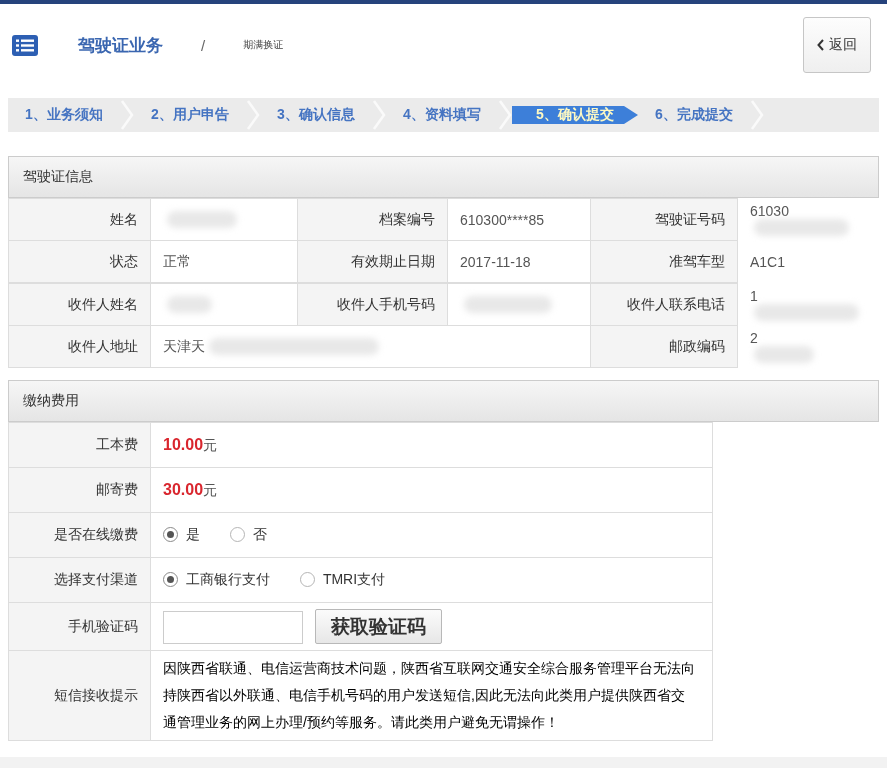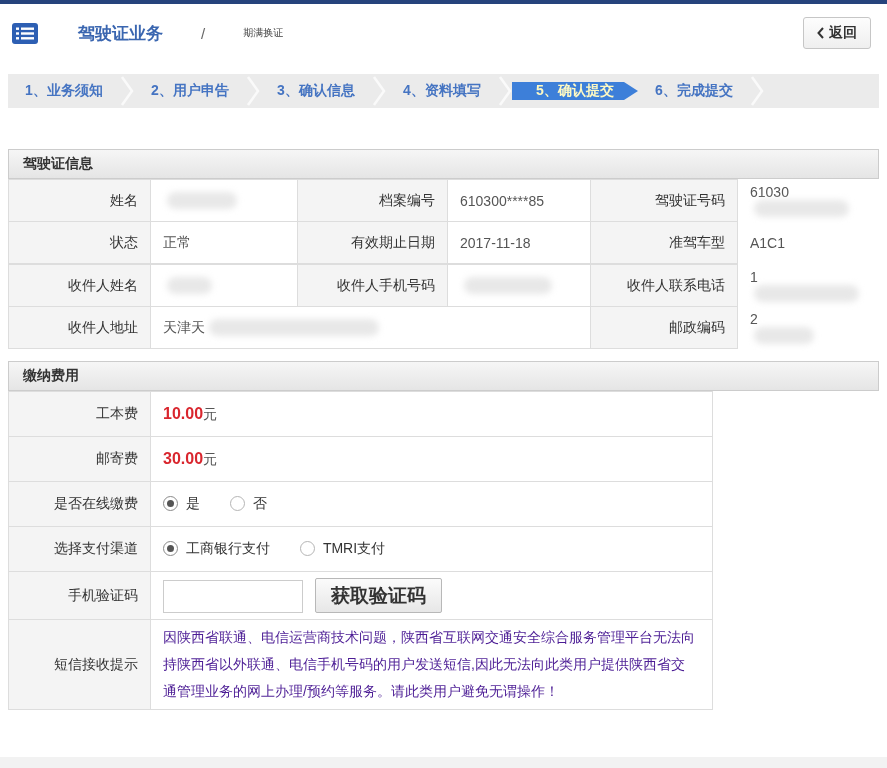--- a/index.html
+++ b/index.html
@@ -9,34 +9,34 @@
   .page { background:#ffffff; width:887px; height:753px; }
 
   
   .hdr { display:flex; align-items:center; padding:13px 10px 11px 10px;gap:32px; }
   .hdr-icon { width:26px; height:21px; margin:0 8px 0 2px; flex:0 0 auto; }
   .hdr-title { color:#3a66b0; font-size:17px; font-weight:bold; }
   .hdr-sep { color:#666; font-size:15px; margin:0 6px; }
   .hdr-sub { color:#444; font-size:10px; }
   .back-btn { margin-left:auto; margin-right:6px; display:flex; align-items:center; gap:5px;
     border:1px solid #c6c6c6; border-radius:3px; background:linear-gradient(#fdfdfd,#efefef);
-    padding:6px 13px; font-size:14px; font-weight:bold; color:#333; cursor:pointer; }
+    padding:18px 13px; font-size:14px; font-weight:normal; color:#333; cursor:pointer; }
 
   
   .steps { margin:14px 8px 0 8px; background:#ebebeb; height:34px; display:flex; align-items:center; }
   .step { flex:0 0 112px; display:flex; align-items:center; justify-content:center;
     color:#4574c2; font-size:14px; font-weight:bold; cursor:pointer; }
   .step.active { flex:0 0 126px; background:#3d7fd9; color:#fef9c3;
     clip-path:polygon(0 0, calc(100% - 14px) 0, 100% 50%, calc(100% - 14px) 100%, 0 100%); }
   .sep { flex:0 0 14px; display:flex; align-items:center; }
   .filler { flex:1 1 auto; }
 
   
-  .sec-hd { margin:41px 8px 0 8px; border:1px solid #cccccc; background:linear-gradient(#f6f6f6,#e5e5e5);
-    padding:5px 14px; font-size:14px; font-weight:bold; color:#333; }
+  .sec-hd { margin:24px 8px 0 8px; border:1px solid #cccccc; background:linear-gradient(#f6f6f6,#e5e5e5);
+    padding:11px 14px; font-size:14px; font-weight:normal; color:#333; }
   .sec-hd.tight { margin-top:12px; }
   table { border-collapse:collapse; table-layout:fixed; width:705px; margin:0 8px; background:#fff; }
   td { border:1px solid #dddddd; height:42px; font-size:14px; vertical-align:middle; }
   td.lbl { background:#f4f4f4; text-align:right; padding-right:12px; color:#333; }
   td.val { padding-left:12px; color:#555; }
   .blur { display:inline-block; height:17px; background:#e8e8e8; border-radius:9px;
     filter:blur(3px); vertical-align:middle; margin-left:4px; }
 
   
   .pay td { height:45px; }
@@ -45,21 +45,21 @@
   .radio { width:15px; height:15px; border-radius:50%; border:1px solid #b5b5b5; background:#fff;
     display:inline-block; position:relative; vertical-align:-3px; cursor:pointer; }
   .radio.checked { border-color:#8a8a8a; }
   .radio.checked::after { content:""; position:absolute; left:3px; top:3px; right:3px; bottom:3px;
     border-radius:50%; background:#555; }
   .opt-label { color:#333; margin:0 26px 0 8px; cursor:pointer; }
   .code-input { width:140px; height:33px; border:1px solid #cccccc; padding:0 8px; font-size:14px; }
   .code-btn { height:35px; padding:0 15px; margin-left:8px; border:1px solid #b8b8b8; border-radius:2px;
     background:linear-gradient(#fbfbfb,#e7e7e7); font-size:19px; font-weight:bold; color:#333; cursor:pointer; }
   td.notice-cell { height:56px; }
-  .notice { color:#4c1d95; font-size:14px; line-height:27px; padding:4px 14px 4px 12px; display:block; }
+  .notice { color:#000000; font-size:14px; line-height:27px; padding:4px 14px 4px 12px; display:block; }
 </style>
 </head>
 <body>
 
 <div class="topbar"></div>
 <div class="page">
 
   <div class="hdr">
     <svg class="hdr-icon" viewBox="0 0 26 21">
       <rect x="0" y="0" width="26" height="21" rx="3" fill="#2d5fb3"></rect>

